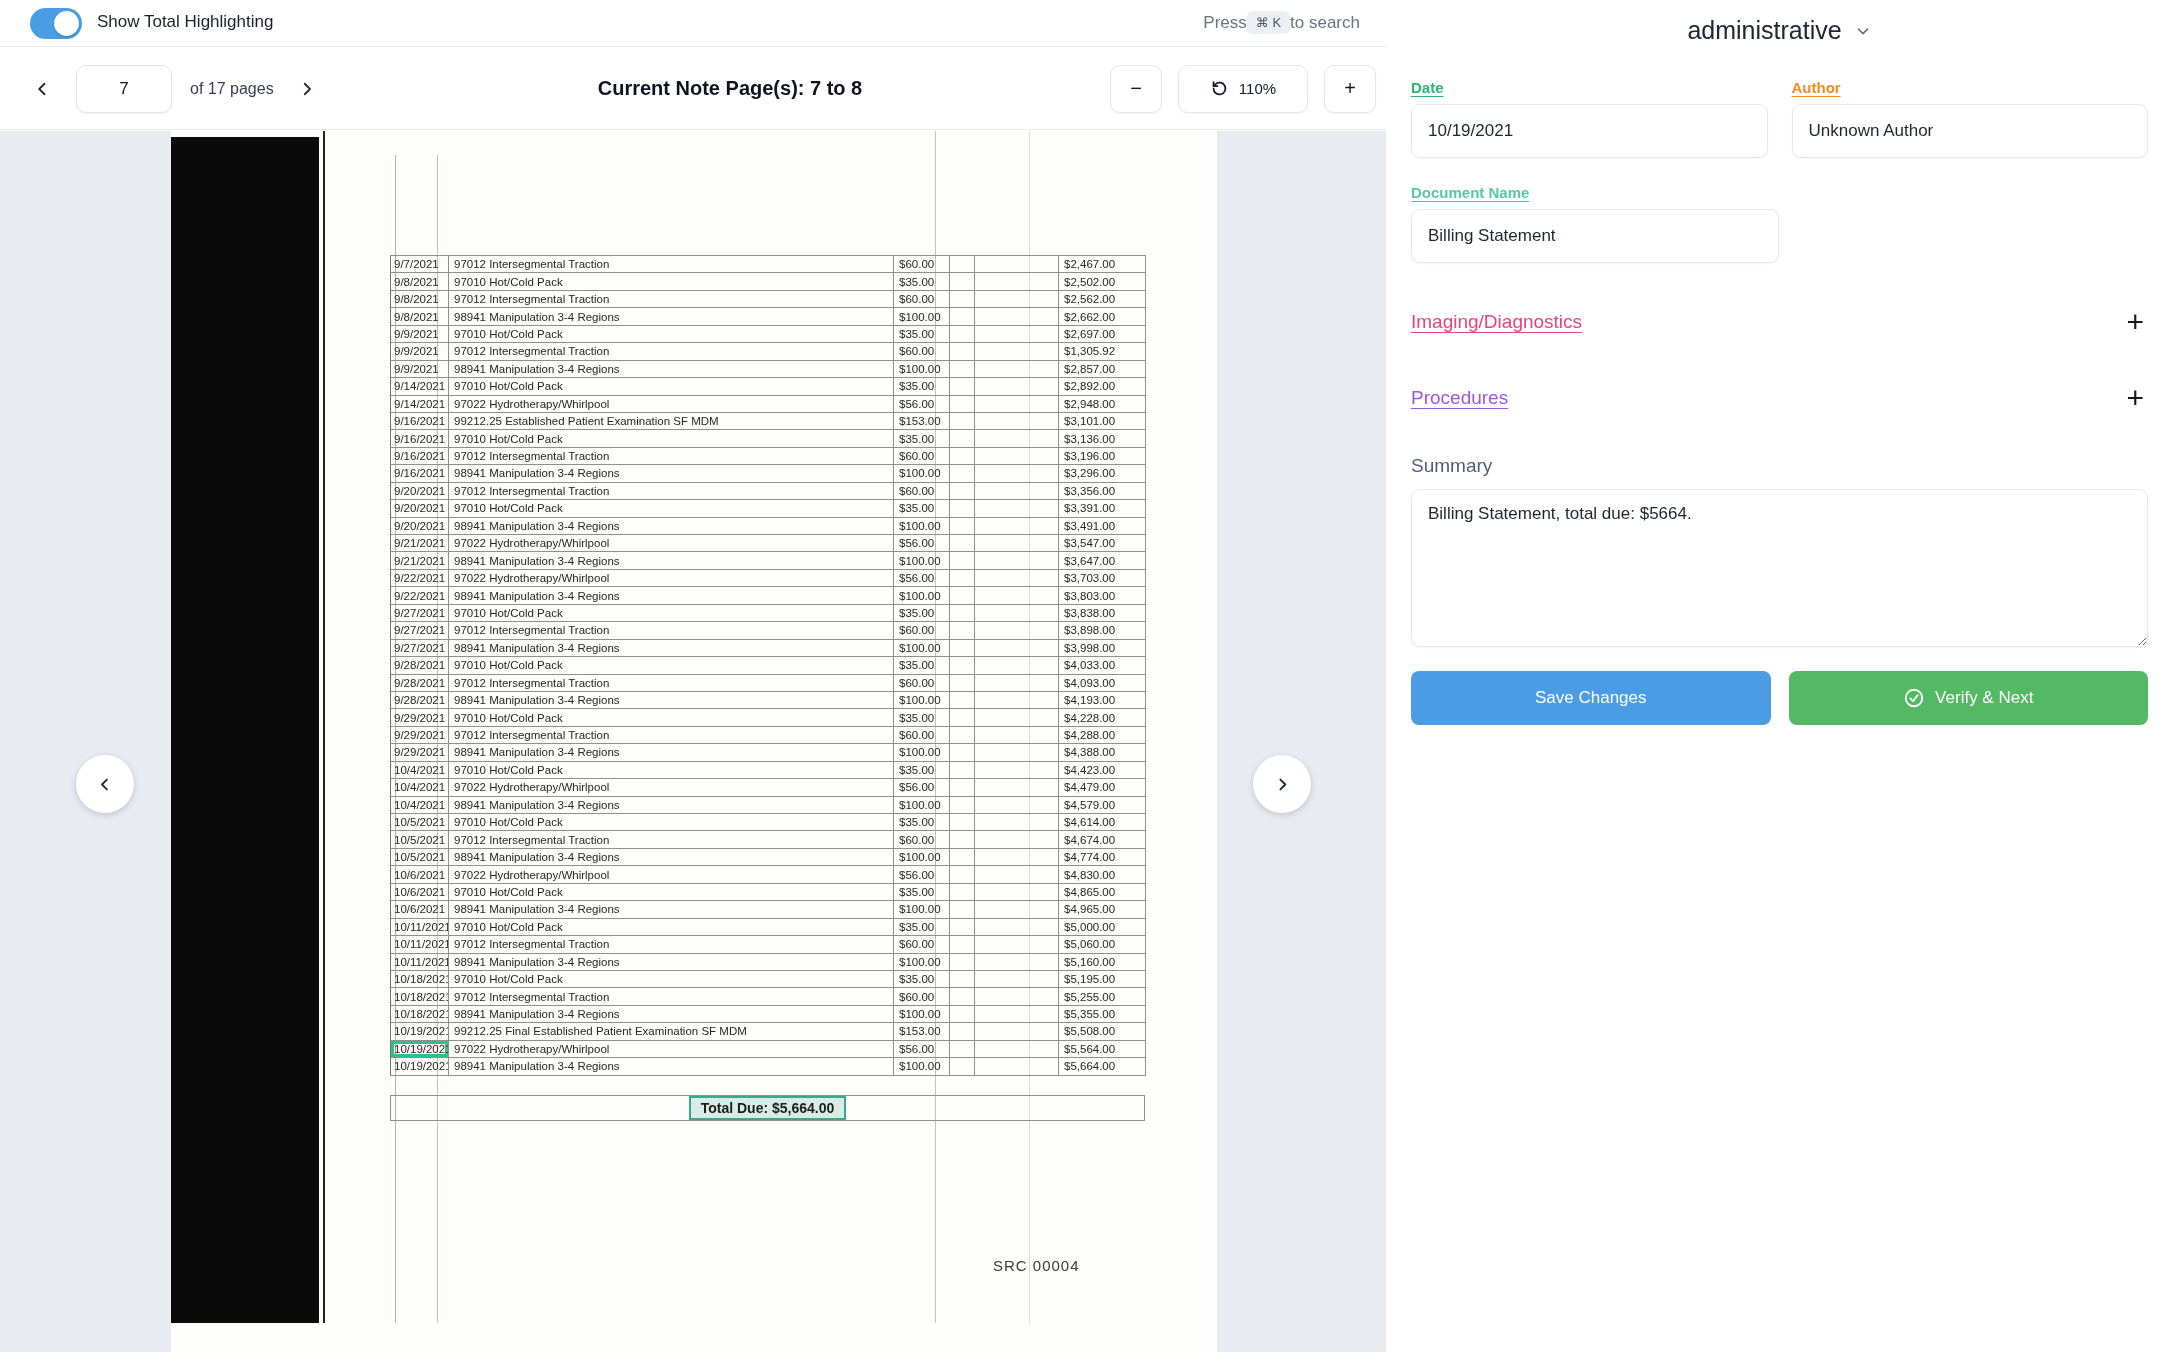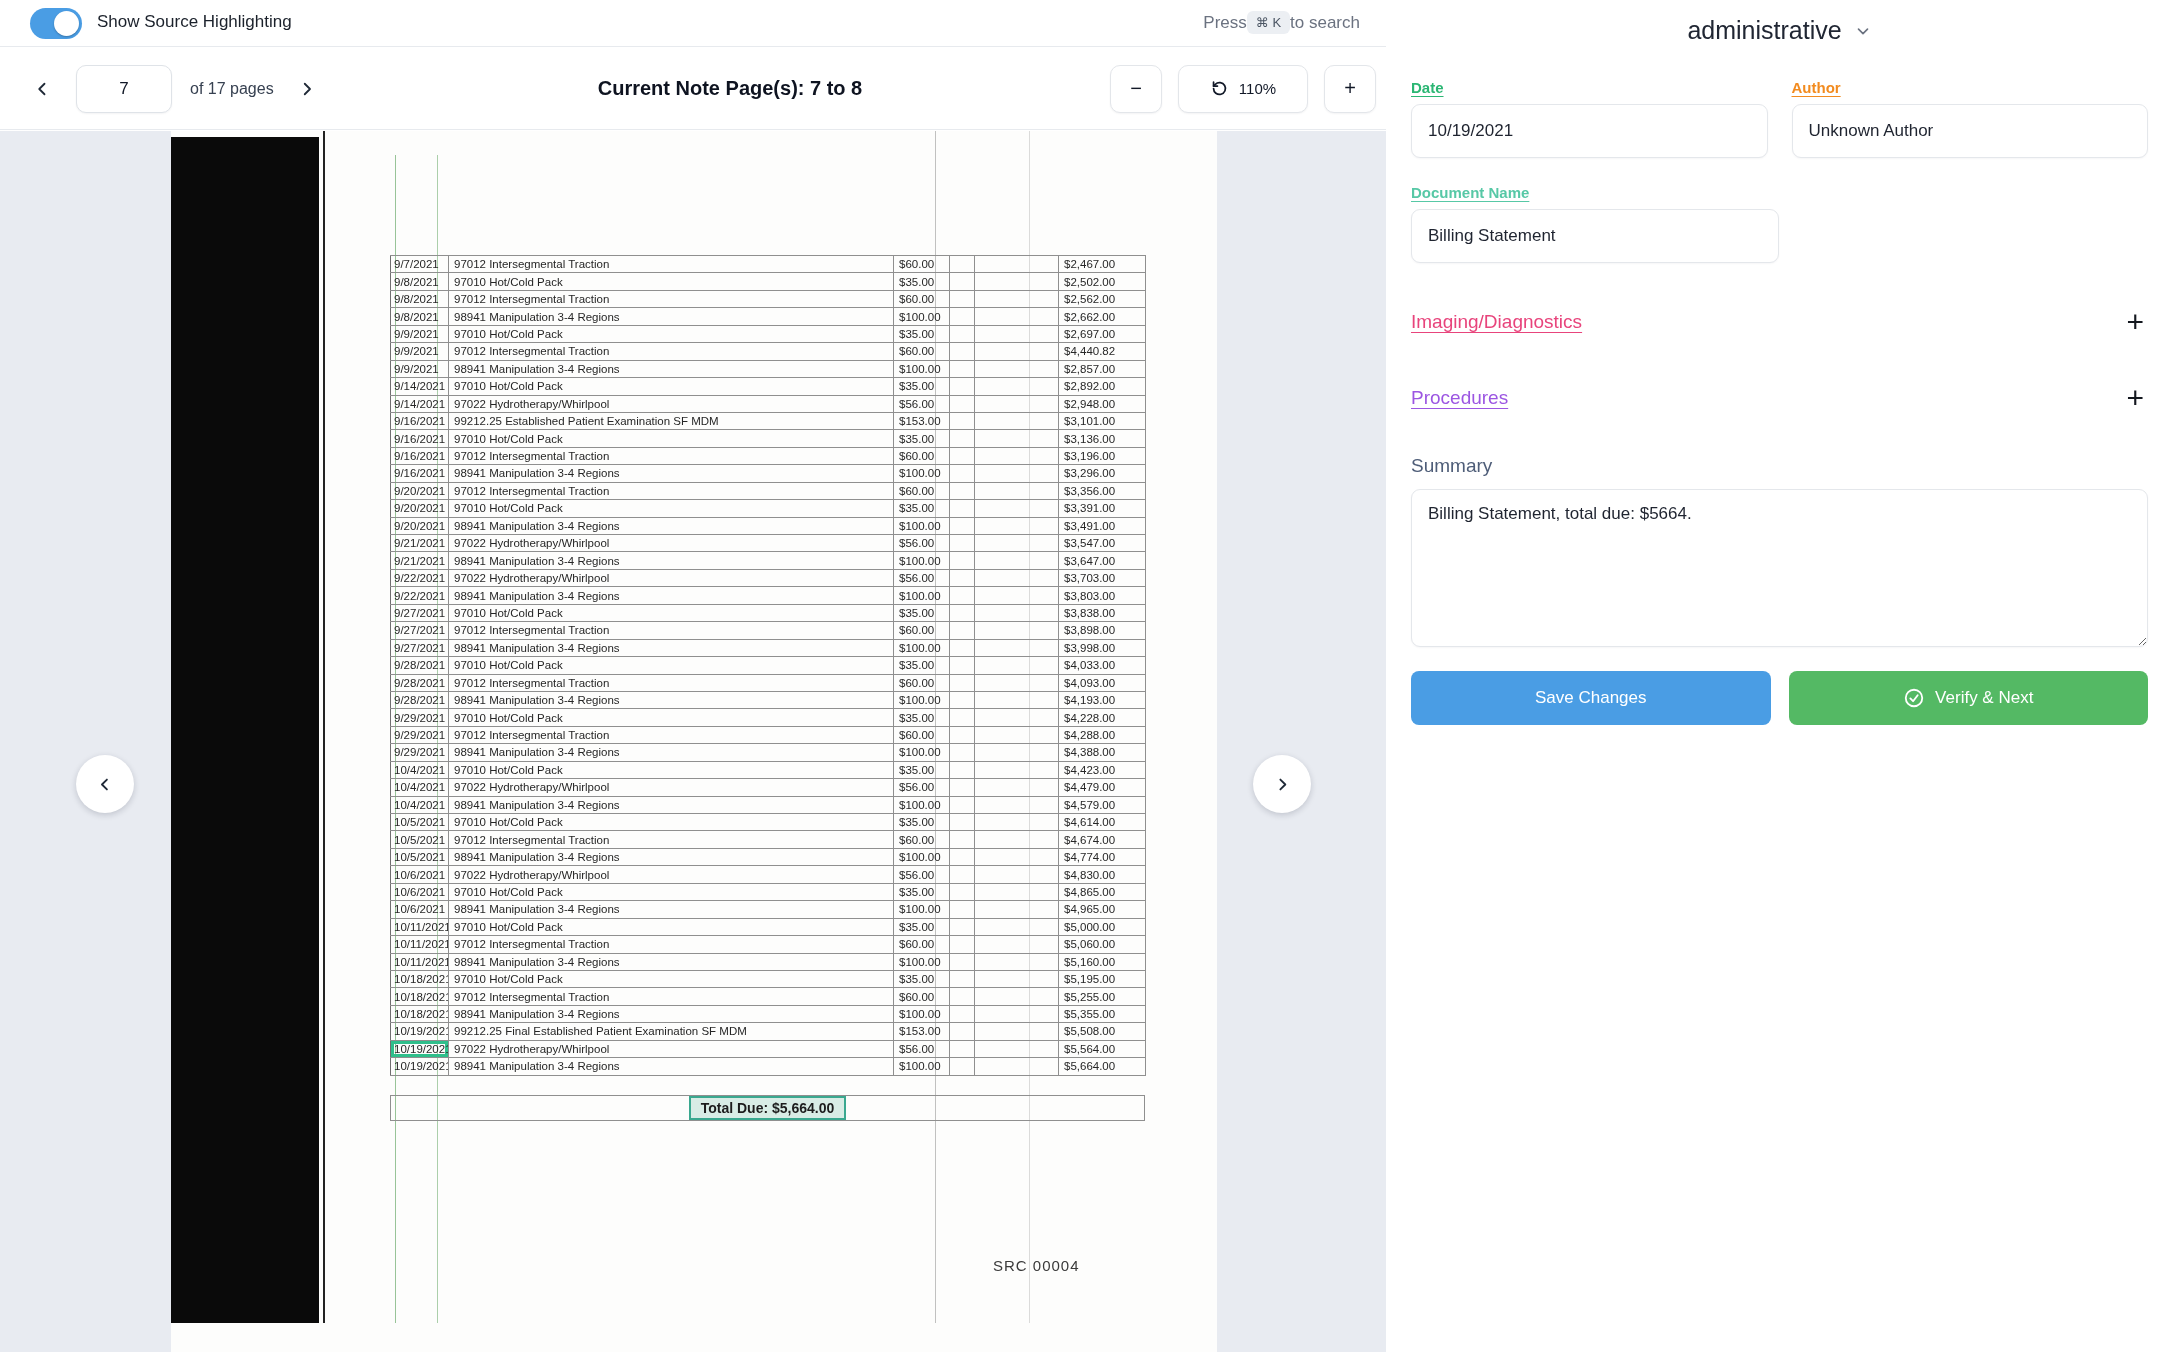--- a/index.html
+++ b/index.html
@@ -107,21 +107,21 @@
 <body>
 
 <div class="app">
 
   <div class="left-region">
 
     <div class="topbar">
       <div class="toggle">
         <div class="knob"></div>
       </div>
-      <span class="toggle-label">Show Source Highlighting</span>
+      <span class="toggle-label">Show Total Highlighting</span>
       <div class="search-hint">
         <span>Press</span>
         <kbd>⌘ K</kbd>
         <span>to search</span>
       </div>
     </div>
 
     <div class="toolbar">
       <div class="pager">
         <button class="icon-btn">
@@ -219,21 +219,21 @@
     <td></td>
     <td></td>
     <td>$2,697.00</td>
   </tr>
               <tr>
     <td class="c-date">9/9/2021</td>
     <td>97012 Intersegmental Traction</td>
     <td>$60.00</td>
     <td></td>
     <td></td>
-    <td>$4,440.82</td>
+    <td>$1,305.92</td>
   </tr>
               <tr>
     <td class="c-date">9/9/2021</td>
     <td>98941 Manipulation 3-4 Regions</td>
     <td>$100.00</td>
     <td></td>
     <td></td>
     <td>$2,857.00</td>
   </tr>
               <tr>

